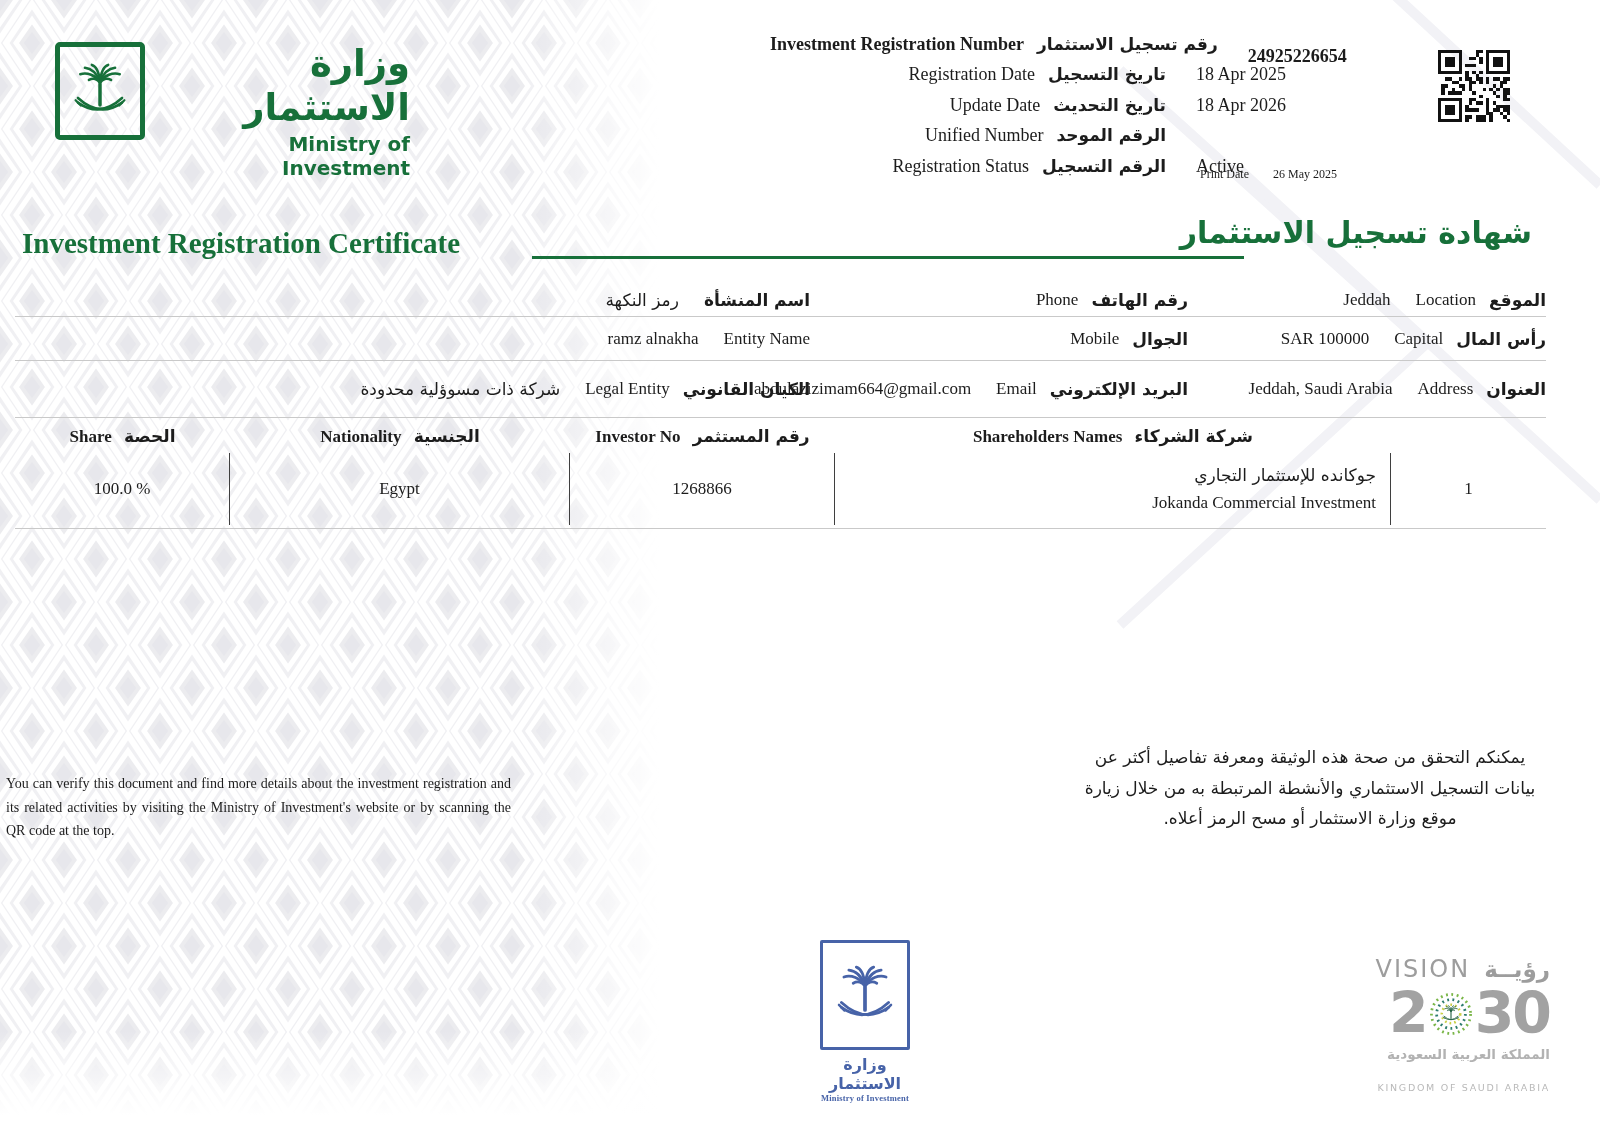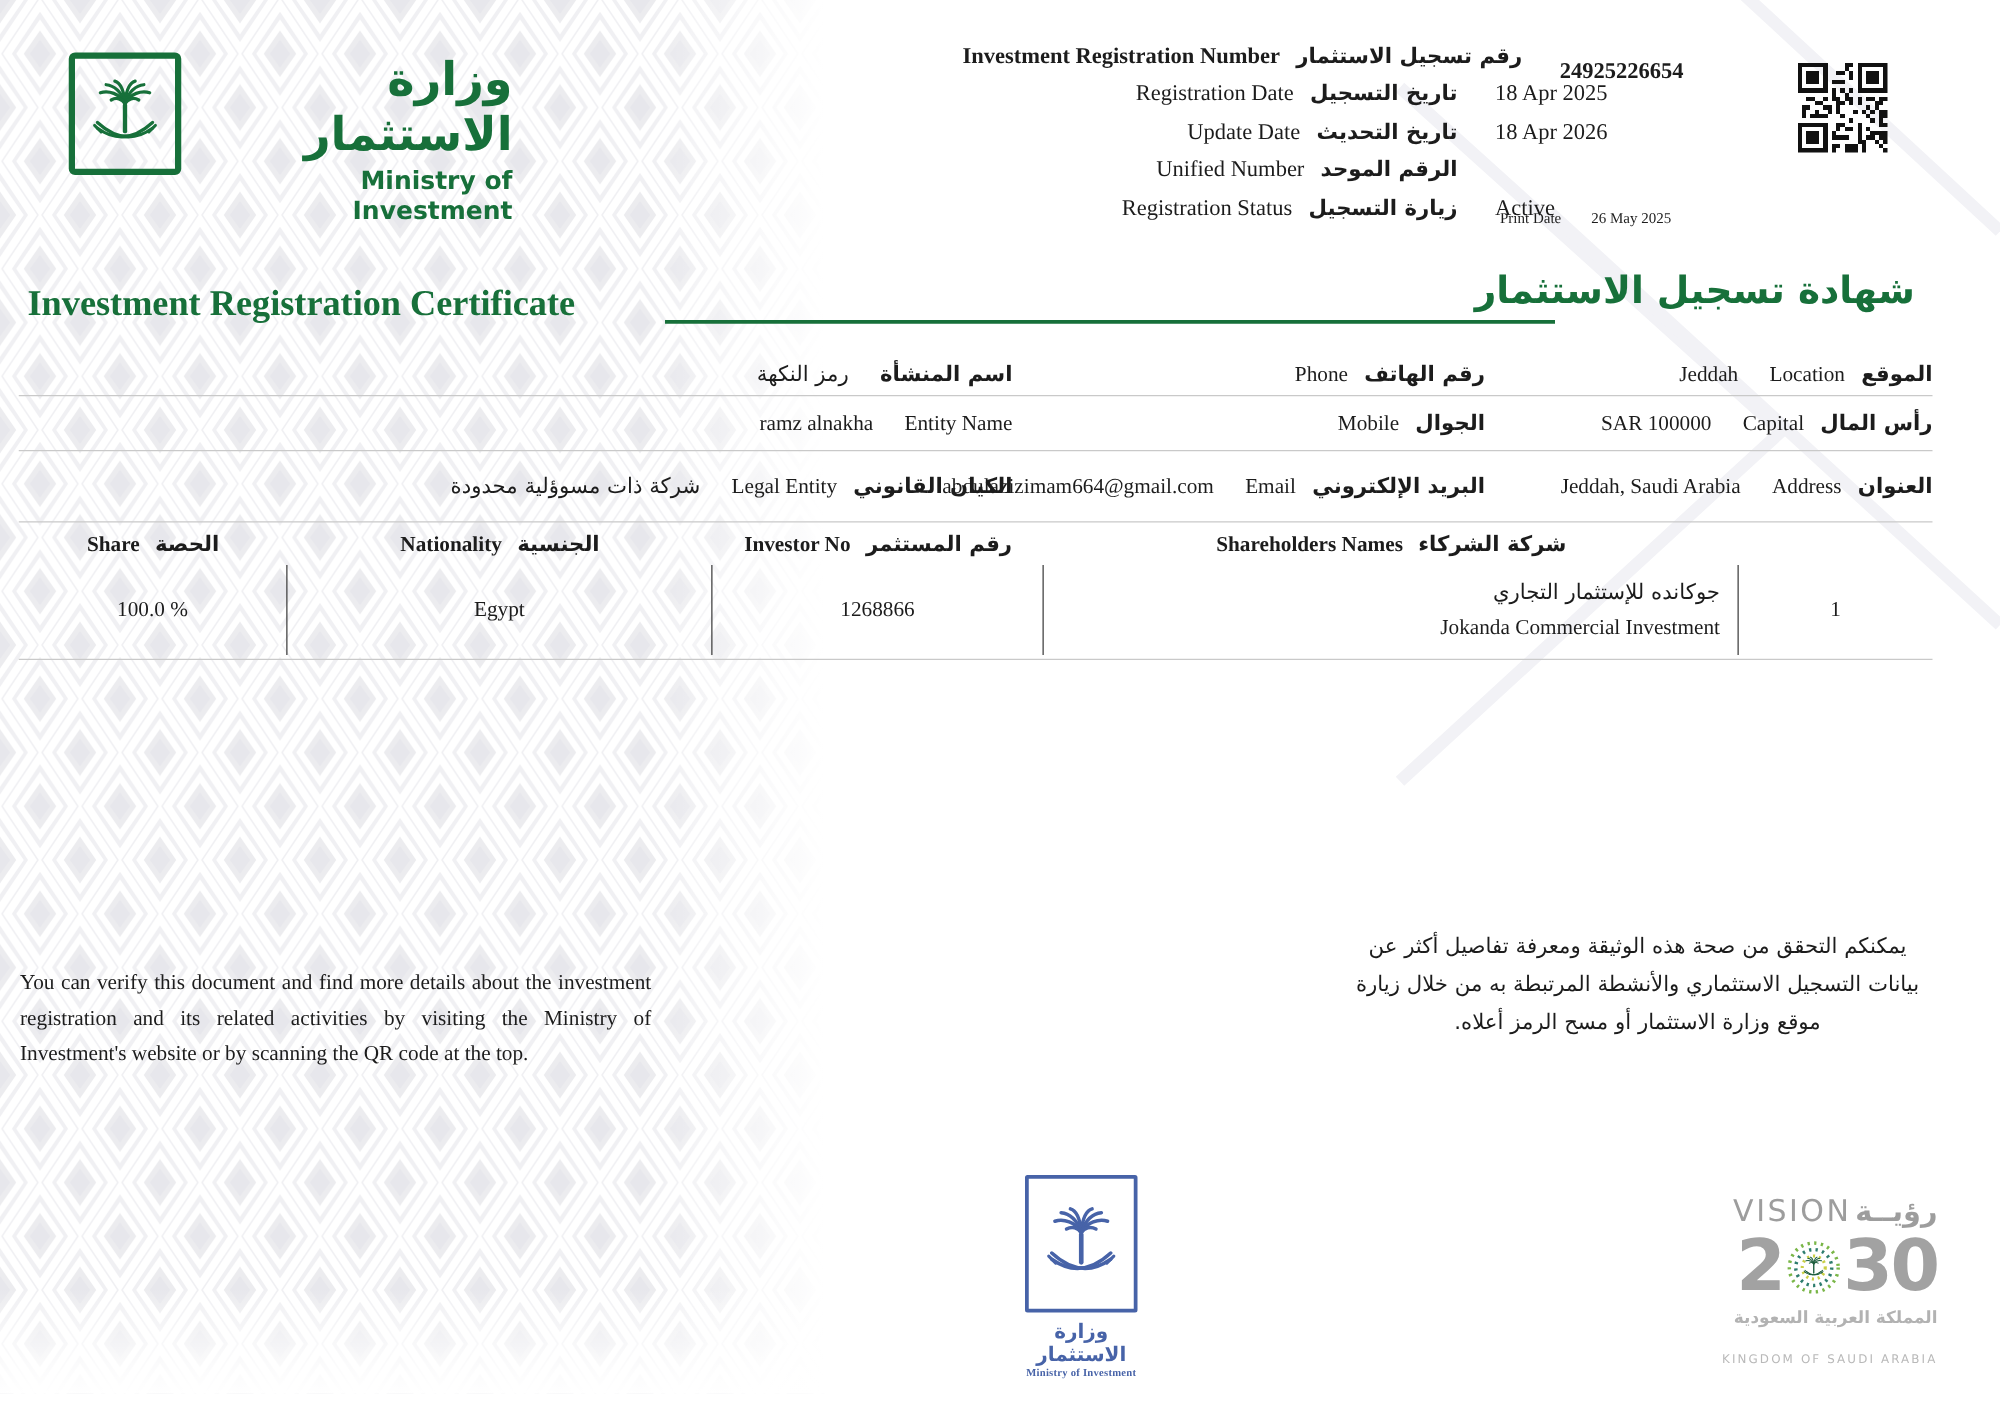--- a/index.html
+++ b/index.html
@@ -65,34 +65,34 @@
   .sh-row{display:grid;grid-template-columns:215px 340px 265px 556px 155px;
           border-bottom:1px solid var(--line);height:78px;}
   .sc{display:flex;align-items:center;justify-content:center;font-size:17px;margin:3px 0;}
   .sc.div{border-right:1.5px solid var(--divider);}
   .sc.names{flex-direction:column;align-items:flex-end;justify-content:center;
             padding-right:14px;box-sizing:border-box;line-height:1.65;}
 
   
   .verify-ar{position:absolute;right:57px;top:742px;width:466px;direction:rtl;text-align:center;
              font-size:17px;line-height:1.8;}
-  .verify-en{position:absolute;left:16px;top:772px;width:505px;font-size:17px;line-height:1.68;
+  .verify-en{position:absolute;left:6px;top:772px;width:505px;font-size:14px;line-height:1.68;
              text-align:justify;}
 
   
   .stamp{position:absolute;left:808px;top:940px;width:114px;text-align:center;color:var(--blue);}
   .stamp-box{margin:0 auto;width:90px;height:110px;border:3.5px solid currentColor;border-radius:2px;
              display:flex;align-items:center;justify-content:center;box-sizing:border-box;}
   .stamp-ar{font-size:16px;font-weight:bold;margin-top:5px;}
   .stamp-en{font-size:8.5px;font-weight:bold;letter-spacing:.2px;}
 
   
   .vision{position:absolute;right:50px;top:955px;width:200px;text-align:right;
           font-family:"DejaVu Sans",sans-serif;color:var(--gray);}
-  .v-line1{display:flex;justify-content:flex-end;align-items:baseline;gap:3px;
+  .v-line1{display:flex;justify-content:flex-end;align-items:baseline;gap:14px;
            font-size:24px;letter-spacing:2px;color:#9d9d9d;}
   .v-line1 .ar{font-size:23px;font-weight:bold;letter-spacing:0;}
   .v-line2{display:flex;justify-content:flex-end;align-items:center;font-weight:bold;
            font-size:57px;line-height:1;color:#a2a2a2;margin-top:2px;}
   .v-line2 .d{letter-spacing:-2px;}
   .v-emblem{width:46px;height:46px;margin:0 1px;}
   .v-king-ar{font-size:13.5px;font-weight:bold;color:#b2b2b2;margin-top:4px;}
   .v-king-en{font-size:9.5px;letter-spacing:1.7px;color:#b9b9b9;margin-top:20px;}
 </style>
 </head>
@@ -198,21 +198,21 @@
       <div class="regrow">
         <div class="reglabels">
           <span class="en">Unified Number</span>
           <span class="ar">الرقم الموحد</span>
         </div>
         <div class="regval"></div>
       </div>
       <div class="regrow">
         <div class="reglabels">
           <span class="en">Registration Status</span>
-          <span class="ar">زيارة التسجيل</span>
+          <span class="ar">الرقم التسجيل</span>
         </div>
         <div class="regval">Active</div>
       </div>
     </div>
 
     <div class="qr">
       <svg id="qr-svg" width="72" height="72" viewBox="0 0 21 21" shape-rendering="crispEdges">
           <path d="M0,0h7v1h-7ZM0,6h7v1h-7ZM0,1h1v5h-1ZM6,1h1v5h-1ZM2,2h3v3h-3ZM14,0h7v1h-7ZM14,6h7v1h-7ZM14,1h1v5h-1ZM20,1h1v5h-1ZM16,2h3v3h-3ZM0,14h7v1h-7ZM0,20h7v1h-7ZM0,15h1v5h-1ZM6,15h1v5h-1ZM2,16h3v3h-3ZM8,6h1v1h-1ZM6,8h1v1h-1ZM10,6h1v1h-1ZM6,10h1v1h-1ZM12,6h1v1h-1ZM6,12h1v1h-1ZM11,0h1v1h-1ZM12,0h1v1h-1ZM11,1h1v1h-1ZM9,2h1v1h-1ZM10,2h1v1h-1ZM12,2h1v1h-1ZM12,3h1v1h-1ZM8,4h1v1h-1ZM9,4h1v1h-1ZM10,4h1v1h-1ZM8,7h1v1h-1ZM11,7h1v1h-1ZM2,8h1v1h-1ZM3,8h1v1h-1ZM8,8h1v1h-1ZM9,8h1v1h-1ZM11,8h1v1h-1ZM12,8h1v1h-1ZM14,8h1v1h-1ZM16,8h1v1h-1ZM17,8h1v1h-1ZM19,8h1v1h-1ZM20,8h1v1h-1ZM4,9h1v1h-1ZM5,9h1v1h-1ZM9,9h1v1h-1ZM10,9h1v1h-1ZM12,9h1v1h-1ZM14,9h1v1h-1ZM18,9h1v1h-1ZM19,9h1v1h-1ZM1,10h1v1h-1ZM2,10h1v1h-1ZM7,10h1v1h-1ZM9,10h1v1h-1ZM16,10h1v1h-1ZM18,10h1v1h-1ZM1,11h1v1h-1ZM4,11h1v1h-1ZM7,11h1v1h-1ZM9,11h1v1h-1ZM13,11h1v1h-1ZM15,11h1v1h-1ZM17,11h1v1h-1ZM19,11h1v1h-1ZM20,11h1v1h-1ZM1,12h1v1h-1ZM3,12h1v1h-1ZM4,12h1v1h-1ZM5,12h1v1h-1ZM10,12h1v1h-1ZM16,12h1v1h-1ZM19,12h1v1h-1ZM20,12h1v1h-1ZM12,13h1v1h-1ZM17,13h1v1h-1ZM19,13h1v1h-1ZM9,14h1v1h-1ZM10,14h1v1h-1ZM14,14h1v1h-1ZM19,14h1v1h-1ZM20,14h1v1h-1ZM9,15h1v1h-1ZM11,15h1v1h-1ZM12,15h1v1h-1ZM14,15h1v1h-1ZM16,15h1v1h-1ZM8,16h1v1h-1ZM14,16h1v1h-1ZM17,16h1v1h-1ZM18,16h1v1h-1ZM19,16h1v1h-1ZM20,16h1v1h-1ZM8,17h1v1h-1ZM9,17h1v1h-1ZM10,17h1v1h-1ZM11,17h1v1h-1ZM14,17h1v1h-1ZM16,17h1v1h-1ZM17,17h1v1h-1ZM19,17h1v1h-1ZM20,17h1v1h-1ZM14,18h1v1h-1ZM15,18h1v1h-1ZM18,18h1v1h-1ZM20,18h1v1h-1ZM8,19h1v1h-1ZM9,19h1v1h-1ZM11,19h1v1h-1ZM12,19h1v1h-1ZM13,19h1v1h-1ZM15,19h1v1h-1ZM19,19h1v1h-1ZM8,20h1v1h-1ZM11,20h1v1h-1ZM12,20h1v1h-1ZM13,20h1v1h-1ZM15,20h1v1h-1ZM20,20h1v1h-1Z" fill="#111111"></path>
         </svg>
     </div>

